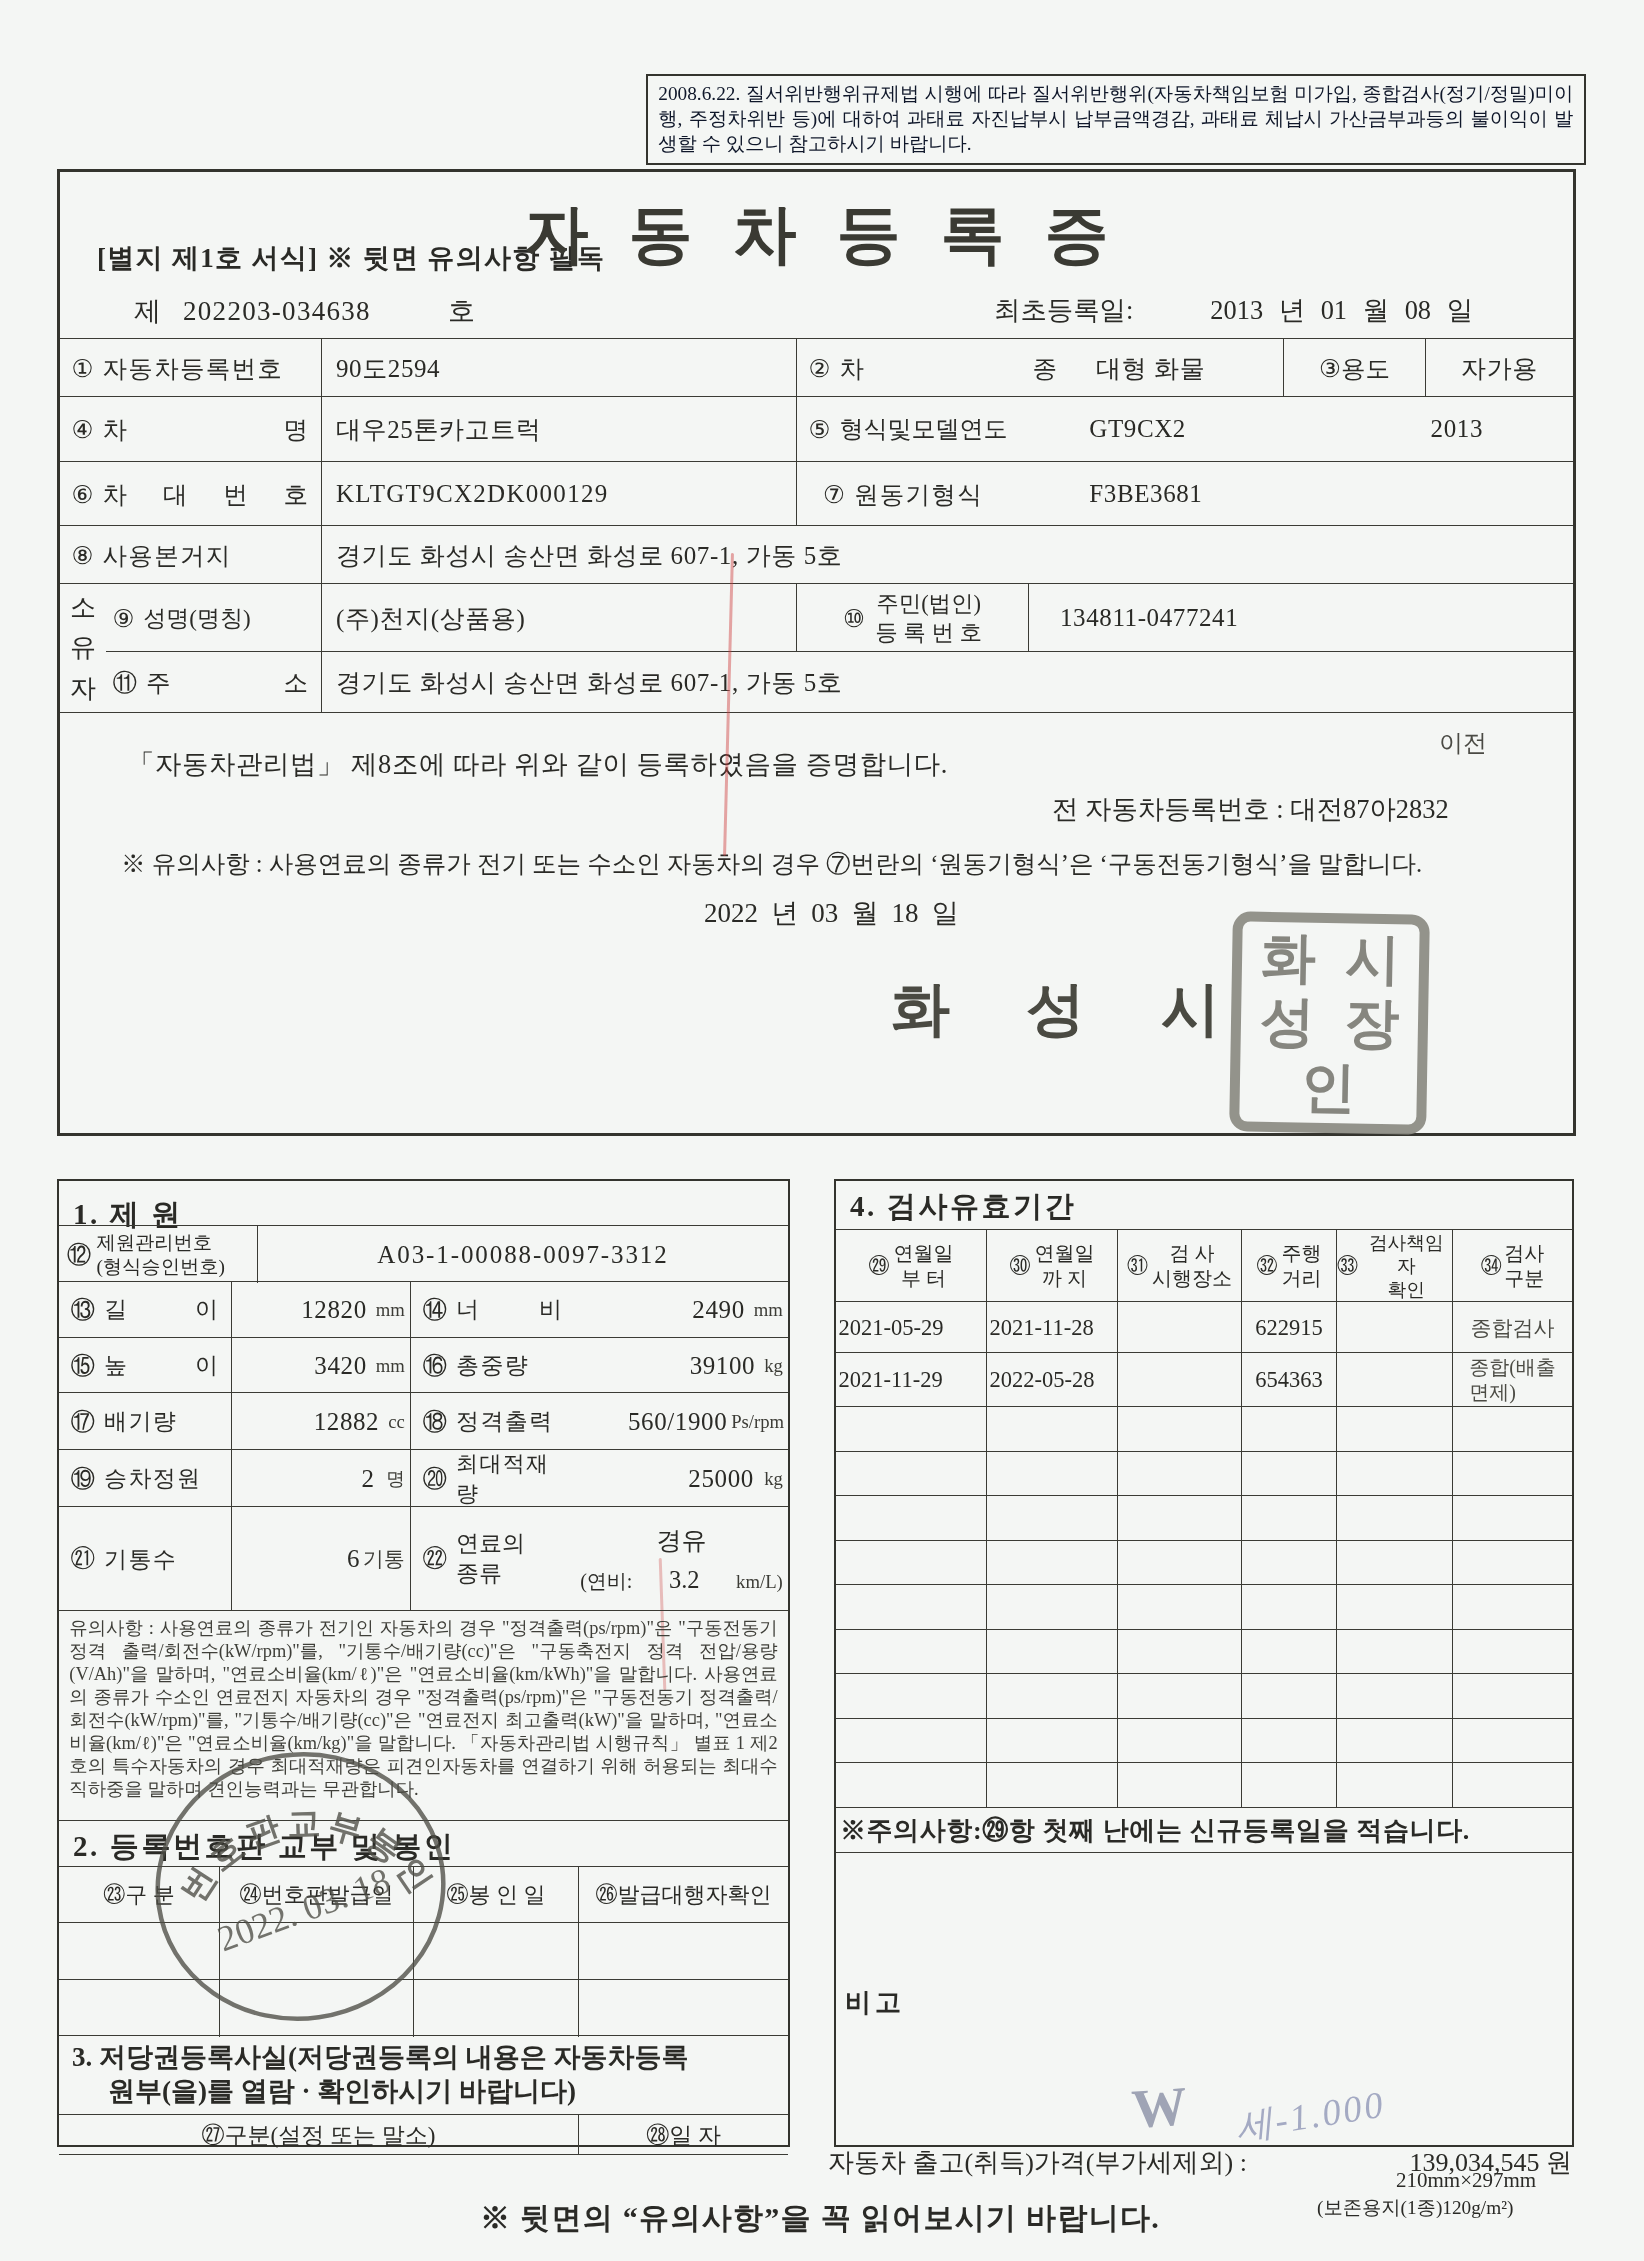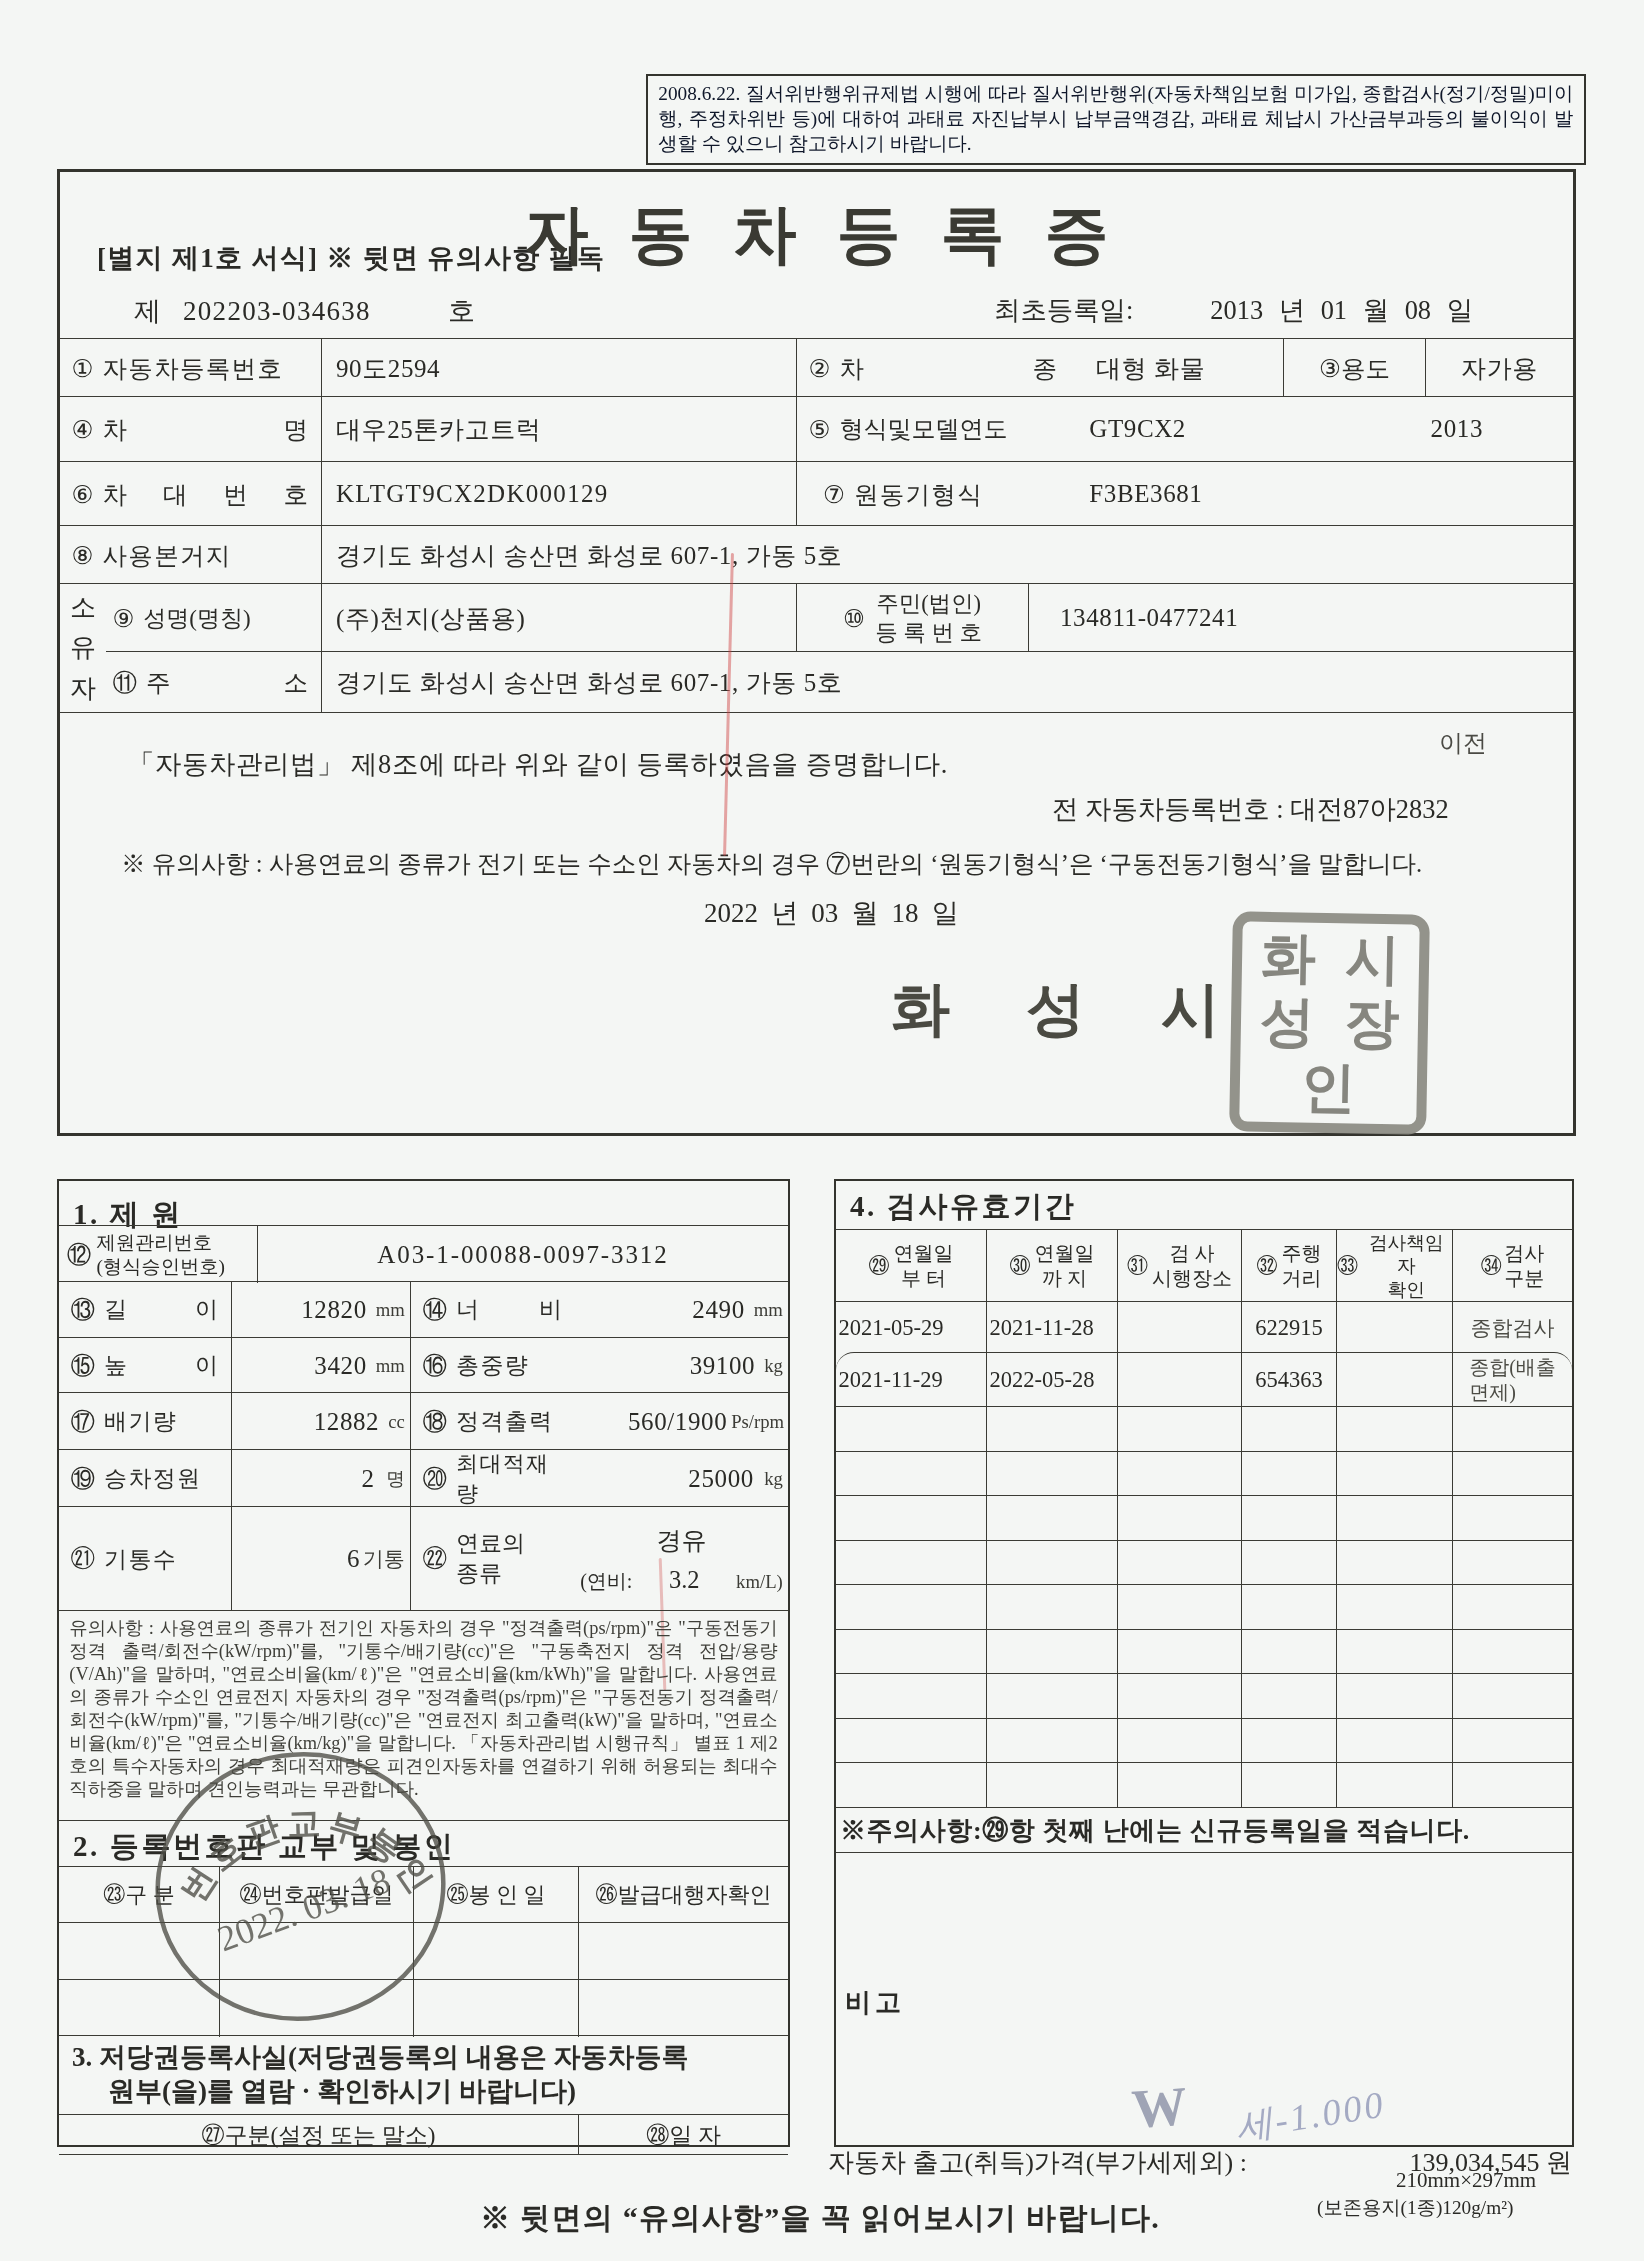--- a/index.html
+++ b/index.html
@@ -376,21 +376,21 @@
 
     <div class="row" style="top:120px;height:52px;">
       <div class="cell" style="width:150px;padding-left:2.6px;font-size:22.5px;">2021-05-29</div>
       <div class="cell vline" style="width:131px;padding-left:2.6px;font-size:22.5px;">2021-11-28</div>
       <div class="cell vline" style="width:124px;"></div>
       <div class="cell vline" style="width:95px;justify-content:center;font-size:22.5px;">622915</div>
       <div class="cell vline" style="width:116px;"></div>
       <div class="cell vline pre" style="flex:1;justify-content:center;font-size:21px;color:#4c4c45;">종합검사</div>
     </div>
 
-    <div class="row" style="top:171px;height:54px;border-radius:18px;">
+    <div class="row" style="top:171px;height:54px;">
       <div class="cell" style="width:150px;padding-left:2.6px;font-size:22.5px;">2021-11-29</div>
       <div class="cell vline" style="width:131px;padding-left:2.6px;font-size:22.5px;">2022-05-28</div>
       <div class="cell vline" style="width:124px;"></div>
       <div class="cell vline" style="width:95px;justify-content:center;font-size:22.5px;">654363</div>
       <div class="cell vline" style="width:116px;"></div>
       <div class="cell vline pre" style="flex:1;justify-content:center;font-size:20px;line-height:1.25;color:#4c4c45;">종합(배출
 면제)</div>
     </div>
 
     <div class="row" style="top:225px;height:44px;">

